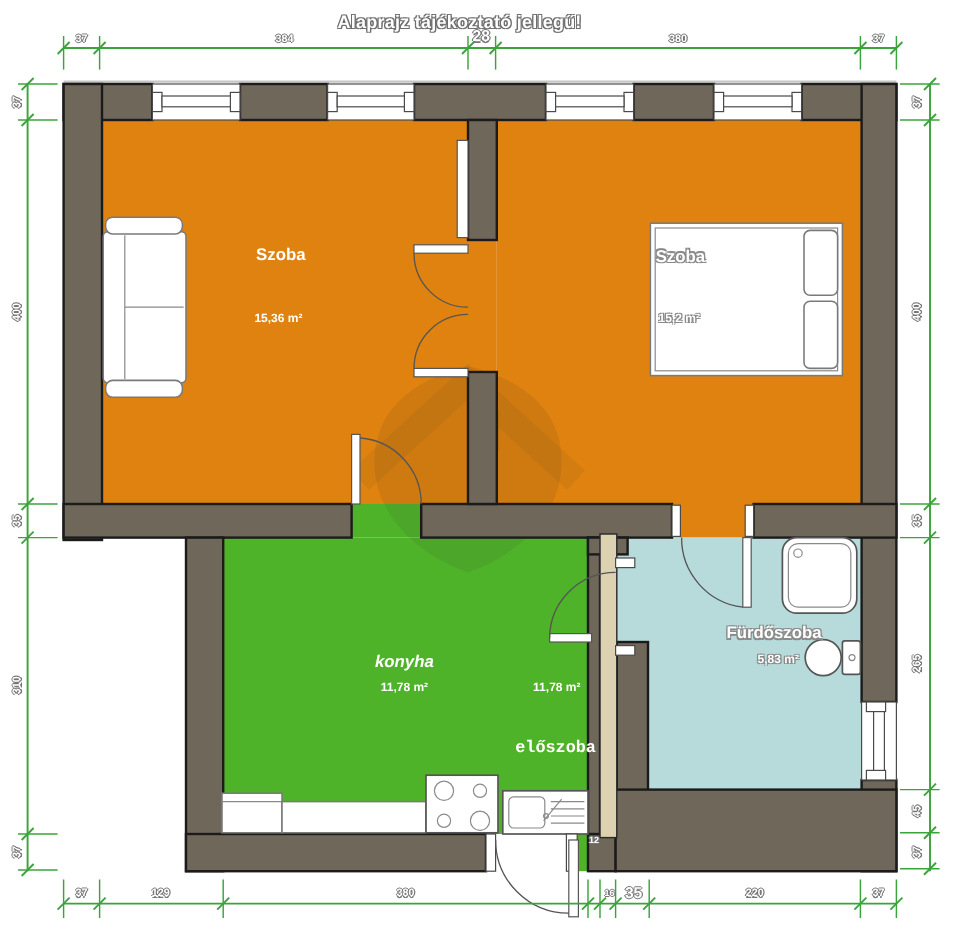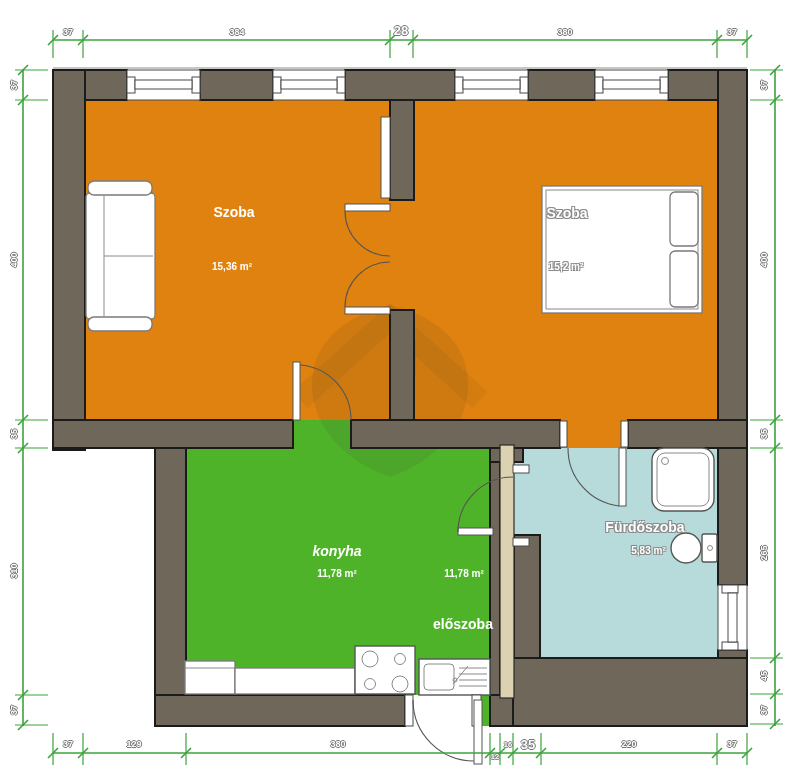--- a/index.html
+++ b/index.html
@@ -263,46 +263,47 @@
       <line class="dimtick" x1="541" y1="733" x2="541" y2="765"></line>
           <line class="dimline" x1="536" y1="758" x2="546" y2="748"></line>
       <line class="dimtick" x1="717" y1="733" x2="717" y2="765"></line>
           <line class="dimline" x1="712" y1="758" x2="722" y2="748"></line>
       <line class="dimtick" x1="747" y1="733" x2="747" y2="765"></line>
           <line class="dimline" x1="742" y1="758" x2="752" y2="748"></line>
     </g>
   </g>
 </svg>
 
+  <div class="lbl title" style="left:383px;top:19px;">Alaprajz tájékoztató jellegű!</div>
 
   <div class="lbl room-name" style="left:234px;top:212px;">Szoba</div>
   <div class="lbl room-area" style="left:232px;top:266px;">15,36 m²</div>
 
   <div class="lbl room-name outline" style="left:567px;top:213px;">Szoba</div>
   <div class="lbl room-area outline" style="left:566px;top:266px;">15,2 m²</div>
 
   <div class="lbl room-name" style="left:337px;top:551px;font-style:italic;">konyha</div>
   <div class="lbl room-area" style="left:337px;top:573px;">11,78 m²</div>
 
   <div class="lbl room-area" style="left:464px;top:573px;">11,78 m²</div>
-  <div class="lbl room-name" style="left:463px;top:624px;">előszoba</div>
+  <div class="lbl room-name" style="left:463px;top:624px;font-family:Liberation Mono, monospace;">előszoba</div>
 
   <div class="lbl room-name outline" style="left:645px;top:527px;">Fürdőszoba</div>
   <div class="lbl room-area outline" style="left:630px;top:550px;padding-left:37px;">5,83 m²</div>
 
   <div class="lbl dim" style="left:68px;top:32px;">37</div>
   <div class="lbl dim" style="left:237px;top:32px;">384</div>
   <div class="lbl dim small" style="left:401px;top:30px;">28</div>
   <div class="lbl dim" style="left:565px;top:32px;">380</div>
   <div class="lbl dim" style="left:732px;top:32px;">37</div>
 
   <div class="lbl dim" style="left:68px;top:744px;">37</div>
   <div class="lbl dim" style="left:134px;top:744px;">129</div>
   <div class="lbl dim" style="left:338px;top:744px;">380</div>
-  <div class="lbl dim tiny" style="left:495px;top:756px;">12</div>
+  <div class="lbl dim tiny" style="left:495px;top:700px;">12</div>
   <div class="lbl dim tiny" style="left:508px;top:744px;">16</div>
   <div class="lbl dim small" style="left:528px;top:744px;">35</div>
   <div class="lbl dim" style="left:629px;top:744px;">220</div>
   <div class="lbl dim" style="left:732px;top:744px;">37</div>
 
   <div class="lbl dim vert" style="left:14px;top:85px;">37</div>
   <div class="lbl dim vert" style="left:14px;top:260px;">400</div>
   <div class="lbl dim vert" style="left:14px;top:434px;">35</div>
   <div class="lbl dim vert" style="left:14px;top:571px;">310</div>
   <div class="lbl dim vert" style="left:14px;top:710px;">37</div>

